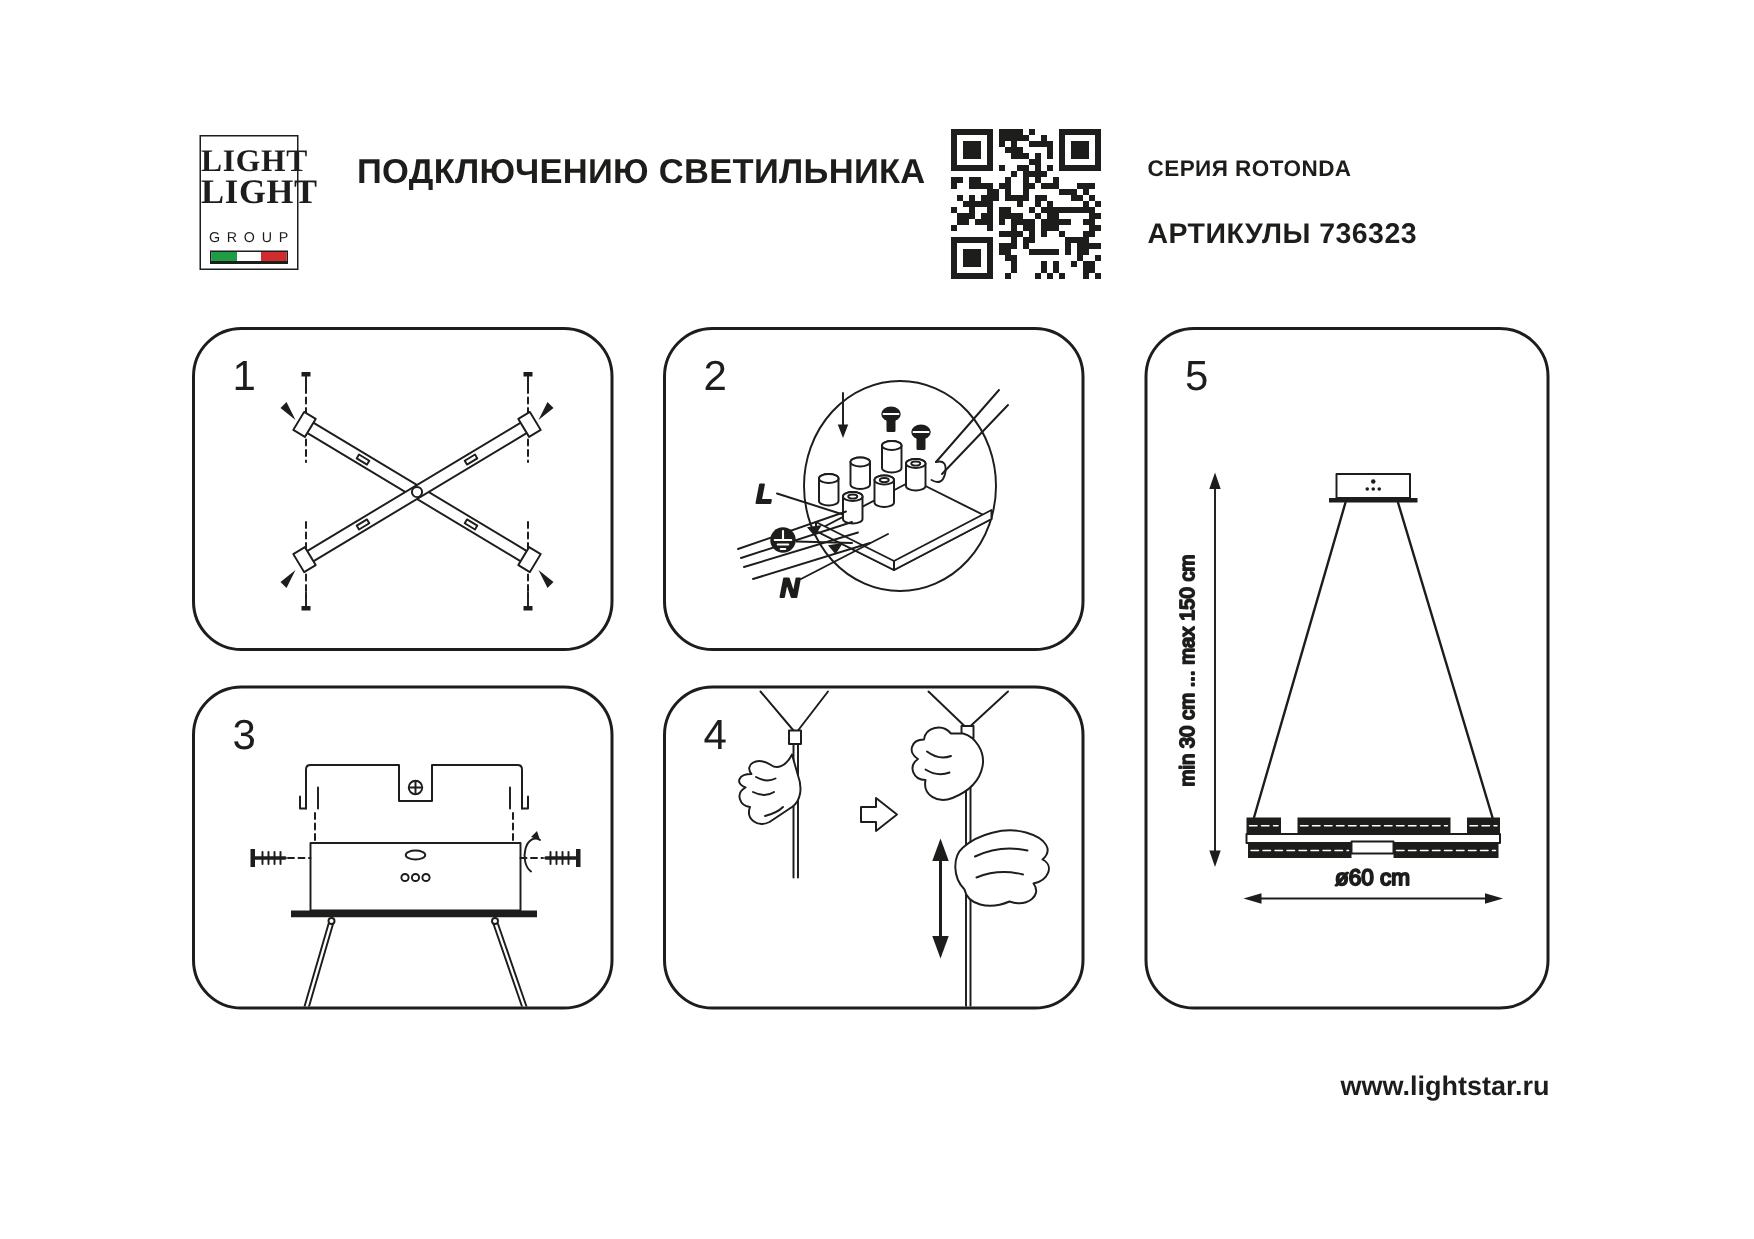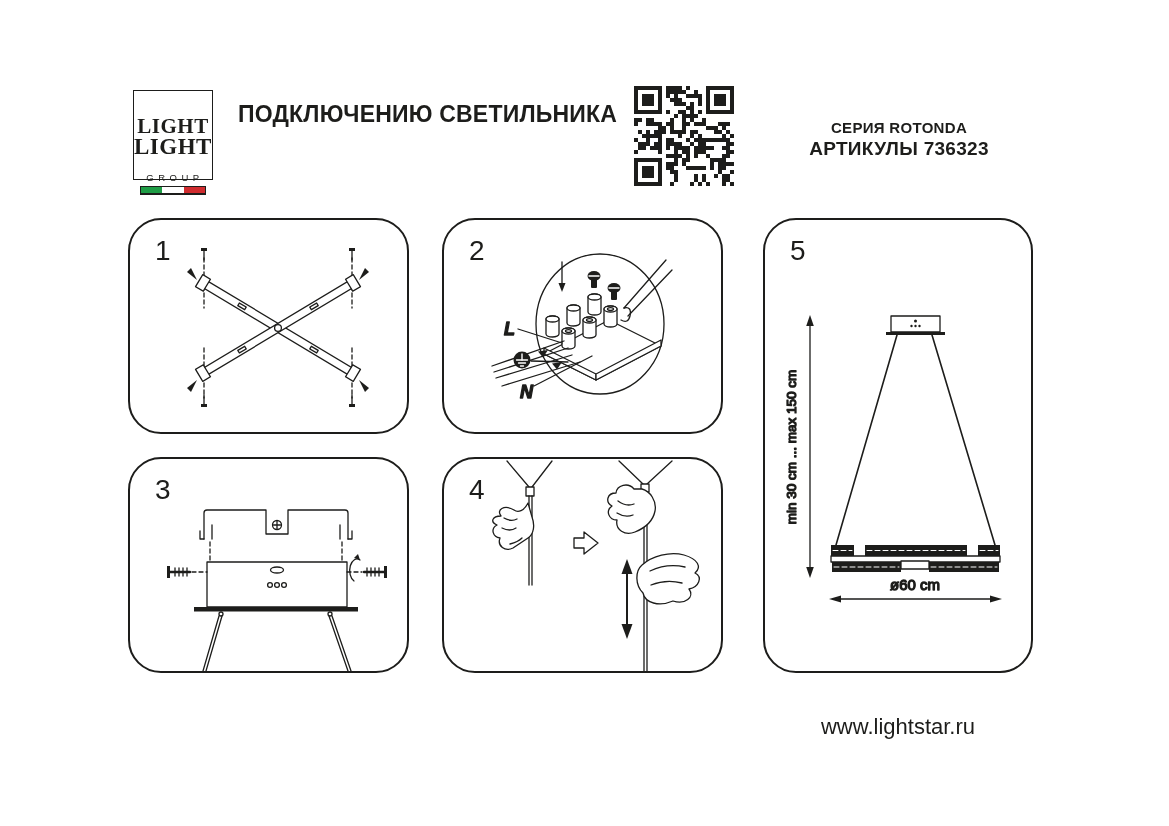--- a/index.html
+++ b/index.html
@@ -2,50 +2,50 @@
 <html><head>
 <meta charset="utf-8">
 <style>
   html,body{margin:0;padding:0;}
   body{
     width:1169px;height:826px;position:relative;background:#ffffff;
     font-family:"Liberation Sans",sans-serif;color:#1d1d1b;overflow:hidden;
   }
   
   .logo-box{
-    position:absolute;left:133px;top:90px;width:80px;height:90px;
+    position:absolute;left:133px;top:90px;width:66px;height:90px;
     border:1.5px solid #1d1d1b;box-sizing:border-box;text-align:center;
-    padding-top:25px;background:#fff;
+    padding-top:6px;background:#fff;
   }
   .logo-light{font-family:"Liberation Serif",serif;font-weight:bold;font-size:21px;line-height:20px;letter-spacing:.5px;}
   .logo-star{font-family:"Liberation Serif",serif;font-weight:bold;font-size:23px;line-height:21px;letter-spacing:.5px;}
   .logo-group{font-size:9.5px;letter-spacing:4.5px;line-height:13px;margin-top:14px;padding-left:4px;}
   .logo-flag{margin:2px 6px 0 6px;height:6px;display:flex;border:1px solid #1d1d1b;border-bottom:2.5px solid #1d1d1b;}
   .logo-flag span{flex:1;}
   .page-title{
     position:absolute;left:238px;top:100px;font-size:23px;font-weight:bold;
     line-height:29px;letter-spacing:.2px;white-space:nowrap;
   }
   .qr{position:absolute;left:634px;top:86px;width:100px;height:100px;}
-  .series-wrap{position:absolute;left:765px;top:119px;width:268px;text-align:center;}
+  .series-wrap{position:absolute;left:765px;top:104px;width:268px;}
   .series-line{font-size:15px;font-weight:bold;letter-spacing:.3px;}
-  .article-line{font-size:19px;font-weight:bold;margin-top:2px;letter-spacing:.3px;}
+  .article-line{font-size:19px;font-weight:bold;margin-top:25px;letter-spacing:.3px;}
   
   .panel{
     position:absolute;border:2px solid #1d1d1b;border-radius:33px;background:#fff;box-sizing:border-box;
   }
   .panel svg{position:absolute;left:0;top:0;width:100%;height:100%;}
   .step-num{position:absolute;left:25px;top:15px;font-size:28px;font-weight:400;z-index:2;}
   #panel-1{left:128px;top:218px;width:281px;height:216px;}
   #panel-2{left:442px;top:218px;width:281px;height:216px;}
   #panel-3{left:128px;top:457px;width:281px;height:216px;}
   #panel-4{left:442px;top:457px;width:281px;height:216px;}
   #panel-5{left:763px;top:218px;width:270px;height:455px;}
   
-  .site-url{position:absolute;left:763px;top:714px;width:270px;text-align:center;font-size:22px;font-weight:normal;}
+  .site-url{position:absolute;left:763px;top:714px;width:270px;text-align:right;font-size:18px;font-weight:bold;}
   
   .draw{stroke:#1d1d1b;stroke-width:1.3;fill:none;stroke-linecap:round;stroke-linejoin:round;}
   .fillw{fill:#ffffff;}
   .fillk{fill:#1d1d1b;stroke:none;}
   .dash{stroke-dasharray:4 3;}
   .lbl{font-family:"Liberation Sans",sans-serif;font-weight:bold;font-style:italic;font-size:18px;fill:#1d1d1b;}
   .dim{font-family:"Liberation Sans",sans-serif;font-size:13.5px;fill:#1d1d1b;}
 </style>
 </head>
 <body>

